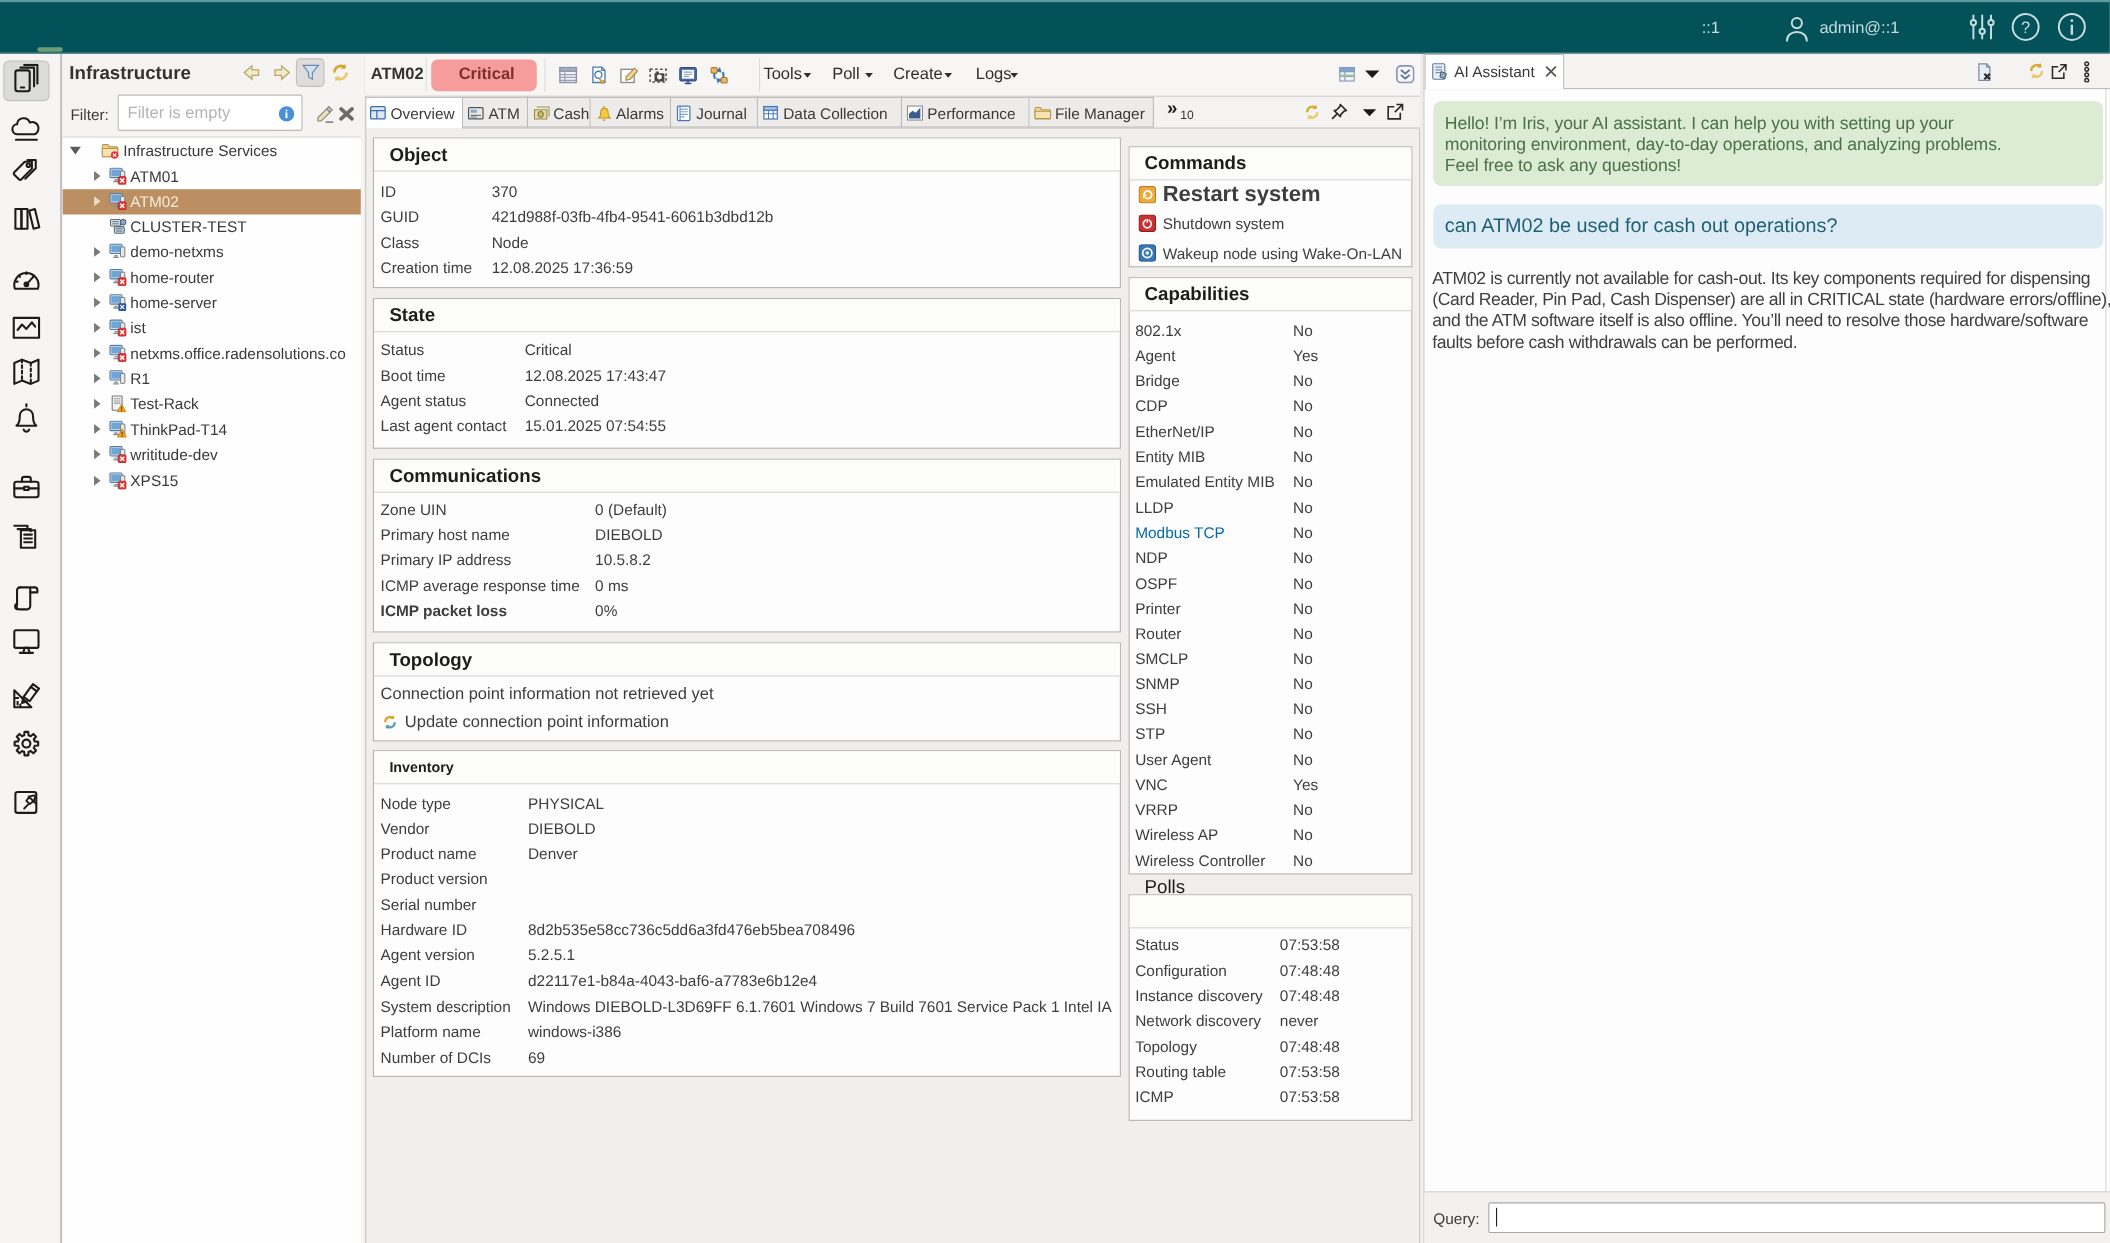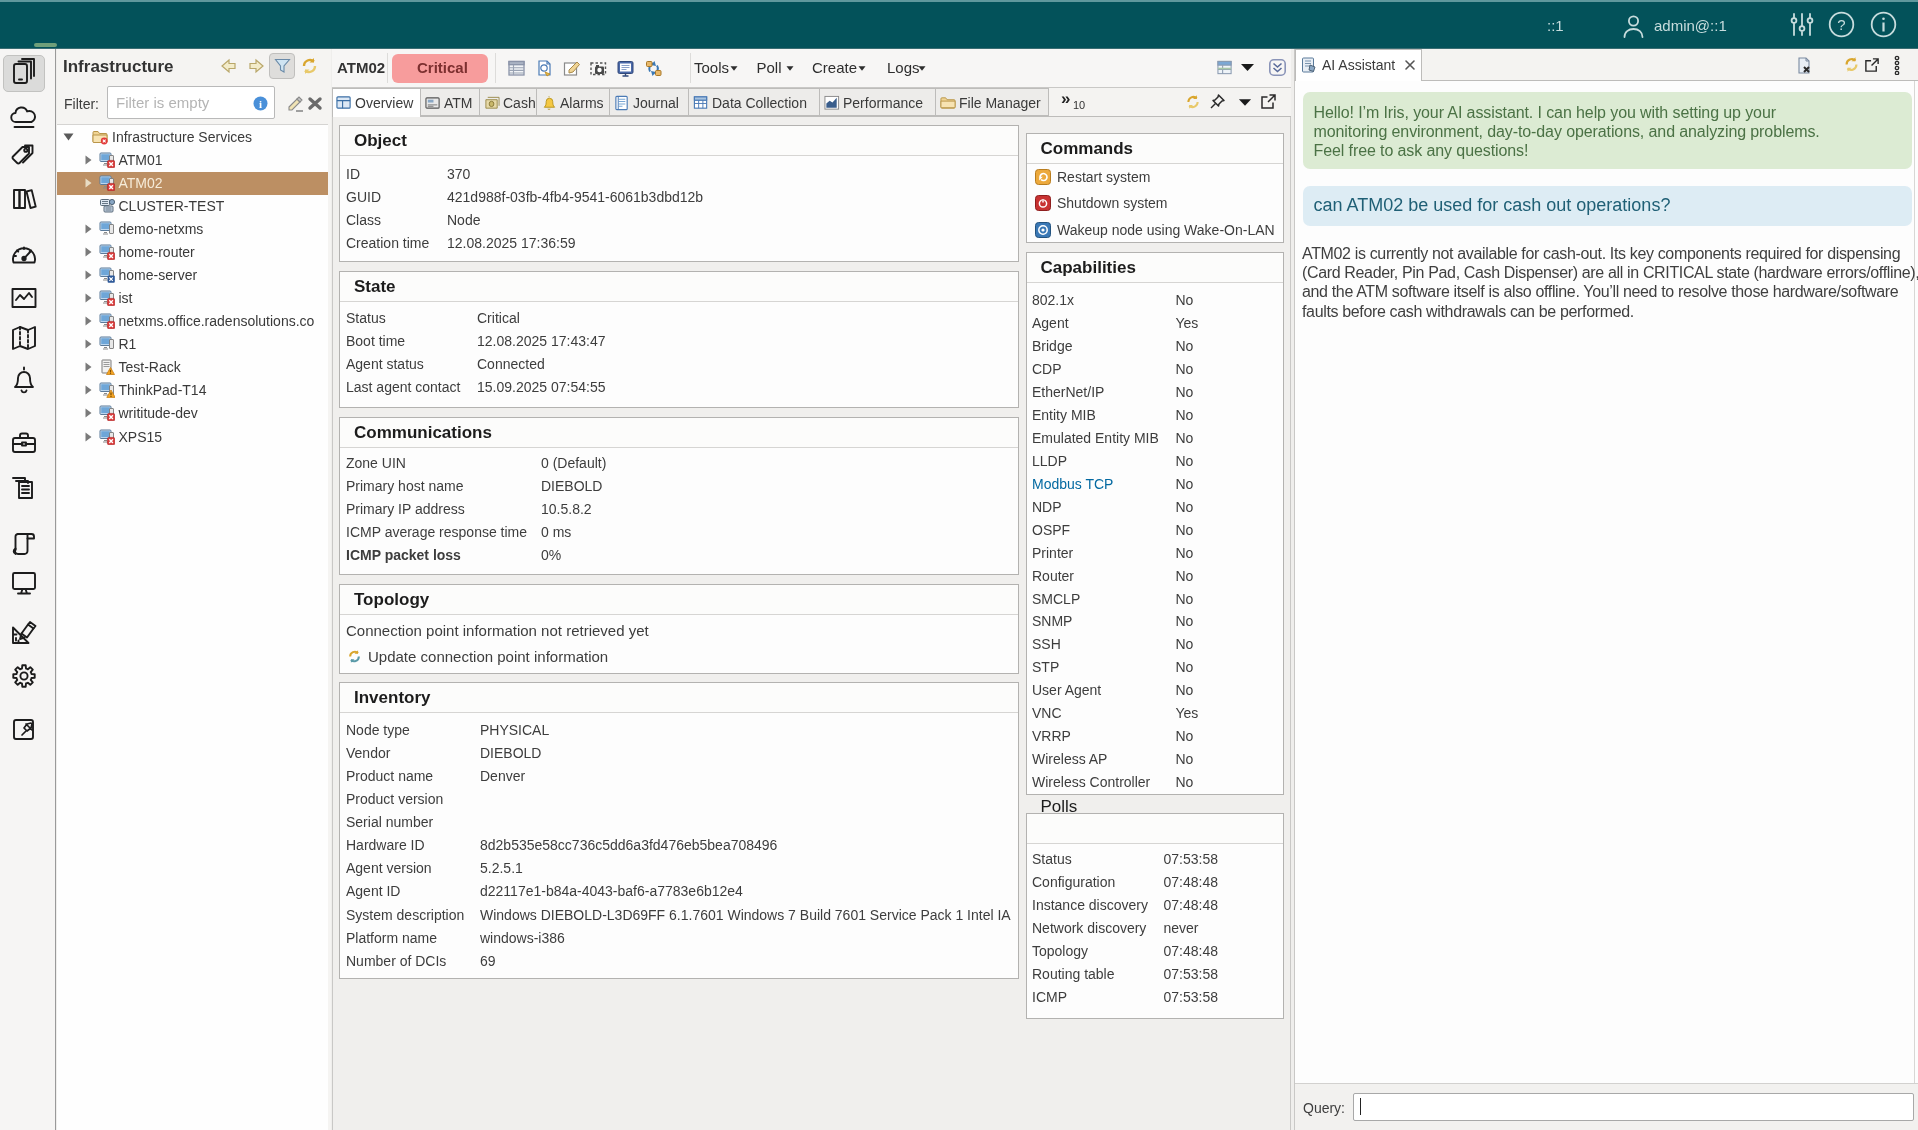--- a/index.html
+++ b/index.html
@@ -459,21 +459,21 @@
 <div class="a" style="left:339px;top:271px;width:680px;height:137px;background:#fdfdfd;border:1px solid #b3b2b0"></div>
 <div class="a" style="left:340px;top:272px;width:678px;height:30px;background:#fcfcfb;border-bottom:1px solid #d6d5d3"></div>
 <div class="a txt" style="left:354px;top:274px;font-size:17px;color:#1c1c1c;font-weight:bold;line-height:26px;">State</div>
 <div class="a txt" style="left:346px;top:308px;font-size:14px;color:#3d3d3d;font-weight:normal;line-height:21px;">Status</div>
 <div class="a txt" style="left:477px;top:308px;font-size:14px;color:#3d3d3d;font-weight:normal;line-height:21px;">Critical</div>
 <div class="a txt" style="left:346px;top:331px;font-size:14px;color:#3d3d3d;font-weight:normal;line-height:21px;">Boot time</div>
 <div class="a txt" style="left:477px;top:331px;font-size:14px;color:#3d3d3d;font-weight:normal;line-height:21px;">12.08.2025 17:43:47</div>
 <div class="a txt" style="left:346px;top:354px;font-size:14px;color:#3d3d3d;font-weight:normal;line-height:21px;">Agent status</div>
 <div class="a txt" style="left:477px;top:354px;font-size:14px;color:#3d3d3d;font-weight:normal;line-height:21px;">Connected</div>
 <div class="a txt" style="left:346px;top:377px;font-size:14px;color:#3d3d3d;font-weight:normal;line-height:21px;">Last agent contact</div>
-<div class="a txt" style="left:477px;top:377px;font-size:14px;color:#3d3d3d;font-weight:normal;line-height:21px;">15.09.2025 07:54:55</div>
+<div class="a txt" style="left:477px;top:377px;font-size:14px;color:#3d3d3d;font-weight:normal;line-height:21px;">15.01.2025 07:54:55</div>
 <div class="a" style="left:339px;top:417px;width:680px;height:158px;background:#fdfdfd;border:1px solid #b3b2b0"></div>
 <div class="a" style="left:340px;top:418px;width:678px;height:30px;background:#fcfcfb;border-bottom:1px solid #d6d5d3"></div>
 <div class="a txt" style="left:354px;top:420px;font-size:17px;color:#1c1c1c;font-weight:bold;line-height:26px;">Communications</div>
 <div class="a txt" style="left:346px;top:453px;font-size:14px;color:#3d3d3d;font-weight:normal;line-height:21px;">Zone UIN</div>
 <div class="a txt" style="left:541px;top:453px;font-size:14px;color:#3d3d3d;font-weight:normal;line-height:21px;">0 (Default)</div>
 <div class="a txt" style="left:346px;top:476px;font-size:14px;color:#3d3d3d;font-weight:normal;line-height:21px;">Primary host name</div>
 <div class="a txt" style="left:541px;top:476px;font-size:14px;color:#3d3d3d;font-weight:normal;line-height:21px;">DIEBOLD</div>
 <div class="a txt" style="left:346px;top:499px;font-size:14px;color:#3d3d3d;font-weight:normal;line-height:21px;">Primary IP address</div>
 <div class="a txt" style="left:541px;top:499px;font-size:14px;color:#3d3d3d;font-weight:normal;line-height:21px;">10.5.8.2</div>
 <div class="a txt" style="left:346px;top:522px;font-size:14px;color:#3d3d3d;font-weight:normal;line-height:21px;">ICMP average response time</div>
@@ -486,21 +486,21 @@
 <div class="a txt" style="left:346px;top:620px;font-size:15px;color:#3d3d3d;font-weight:normal;line-height:22px;">Connection point information not retrieved yet</div>
 <svg class="a" style="left:347px;top:649px" width="15" height="15" viewBox="0 0 19 18" fill="none">
     <path d="M4 9a6 6 0 0 1 10-4.5" stroke="#d9a62e" stroke-width="2.6"></path>
     <path d="M14 1v4.5h-4.5z" fill="#d9a62e"></path>
     <path d="M15 9a6 6 0 0 1-10 4.5" stroke="#5a9aa8" stroke-width="2.6"></path>
     <path d="M5 17v-4.5h4.5z" fill="#5a9aa8"></path>
   </svg>
 <div class="a txt" style="left:368px;top:645.5px;font-size:15px;color:#3d3d3d;font-weight:normal;line-height:22px;">Update connection point information</div>
 <div class="a" style="left:339px;top:681.5px;width:680px;height:297px;background:#fdfdfd;border:1px solid #b3b2b0"></div>
 <div class="a" style="left:340px;top:682.5px;width:678px;height:30px;background:#fcfcfb;border-bottom:1px solid #d6d5d3"></div>
-<div class="a txt" style="left:354px;top:684.5px;font-size:17px;color:#1c1c1c;font-weight:bold;line-height:26px;">Inventory</div>
+<div class="a txt" style="left:354px;top:684.5px;font-size:13px;color:#1c1c1c;font-weight:bold;line-height:26px;">Inventory</div>
 <div class="a txt" style="left:346px;top:720px;font-size:14px;color:#3d3d3d;font-weight:normal;line-height:21px;">Node type</div>
 <div class="a txt" style="left:480px;top:720px;font-size:14px;color:#3d3d3d;font-weight:normal;line-height:21px;">PHYSICAL</div>
 <div class="a txt" style="left:346px;top:743px;font-size:14px;color:#3d3d3d;font-weight:normal;line-height:21px;">Vendor</div>
 <div class="a txt" style="left:480px;top:743px;font-size:14px;color:#3d3d3d;font-weight:normal;line-height:21px;">DIEBOLD</div>
 <div class="a txt" style="left:346px;top:766px;font-size:14px;color:#3d3d3d;font-weight:normal;line-height:21px;">Product name</div>
 <div class="a txt" style="left:480px;top:766px;font-size:14px;color:#3d3d3d;font-weight:normal;line-height:21px;">Denver</div>
 <div class="a txt" style="left:346px;top:789px;font-size:14px;color:#3d3d3d;font-weight:normal;line-height:21px;">Product version</div>
 <div class="a txt" style="left:346px;top:812px;font-size:14px;color:#3d3d3d;font-weight:normal;line-height:21px;">Serial number</div>
 <div class="a txt" style="left:346px;top:835px;font-size:14px;color:#3d3d3d;font-weight:normal;line-height:21px;">Hardware ID</div>
 <div class="a txt" style="left:480px;top:835px;font-size:14px;color:#3d3d3d;font-weight:normal;line-height:21px;">8d2b535e58cc736c5dd6a3fd476eb5bea708496</div>
@@ -515,21 +515,21 @@
 <div class="a txt" style="left:346px;top:951px;font-size:14px;color:#3d3d3d;font-weight:normal;line-height:21px;">Number of DCIs</div>
 <div class="a txt" style="left:480px;top:951px;font-size:14px;color:#3d3d3d;font-weight:normal;line-height:21px;">69</div>
 <div class="a" style="left:1025.5px;top:133.4px;width:258px;height:110px;background:#fdfdfd;border:1px solid #b3b2b0"></div>
 <div class="a" style="left:1026.5px;top:134.4px;width:256px;height:30px;background:#fcfcfb;border-bottom:1px solid #d6d5d3"></div>
 <div class="a txt" style="left:1040.5px;top:136.4px;font-size:17px;color:#1c1c1c;font-weight:bold;line-height:26px;">Commands</div>
 <svg class="a" style="left:1035px;top:169px" width="16" height="16" viewBox="0 0 16 16">
     <rect x="0.5" y="0.5" width="15" height="15" rx="3" fill="#eca93c" stroke="#b97d1e"></rect>
     <path d="M5 8a3.5 3.5 0 1 1 1 2.5" fill="none" stroke="#fff" stroke-width="1.6"></path>
     <path d="M4.2 11.5V7.8h3.6z" fill="#fff"></path>
   </svg>
-<div class="a txt" style="left:1057px;top:167px;font-size:14px;color:#3d3d3d;font-weight:normal;line-height:21px;">Restart system</div>
+<div class="a txt" style="left:1057px;top:167px;font-size:20px;color:#3d3d3d;font-weight:bold;line-height:21px;">Restart system</div>
 <svg class="a" style="left:1035px;top:195px" width="16" height="16" viewBox="0 0 16 16">
     <rect x="0.5" y="0.5" width="15" height="15" rx="3" fill="#c83232" stroke="#8e1e1e"></rect>
     <circle cx="8" cy="8.5" r="3.6" fill="none" stroke="#fff" stroke-width="1.5"></circle>
     <path d="M8 3.5v4" stroke="#c83232" stroke-width="2.4"></path>
     <path d="M8 4v3.5" stroke="#fff" stroke-width="1.5"></path>
   </svg>
 <div class="a txt" style="left:1057px;top:193px;font-size:14px;color:#3d3d3d;font-weight:normal;line-height:21px;">Shutdown system</div>
 <svg class="a" style="left:1035px;top:222px" width="16" height="16" viewBox="0 0 16 16">
     <rect x="0.5" y="0.5" width="15" height="15" rx="3" fill="#3a78b5" stroke="#24537f"></rect>
     <circle cx="8" cy="8" r="4.2" fill="none" stroke="#fff" stroke-width="1.5"></circle>

